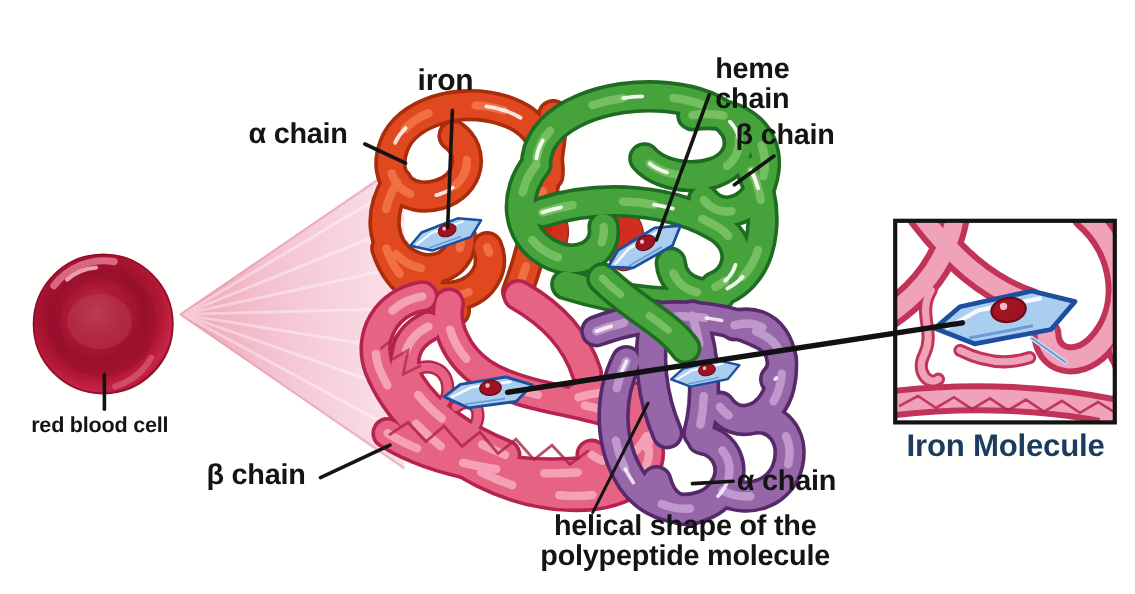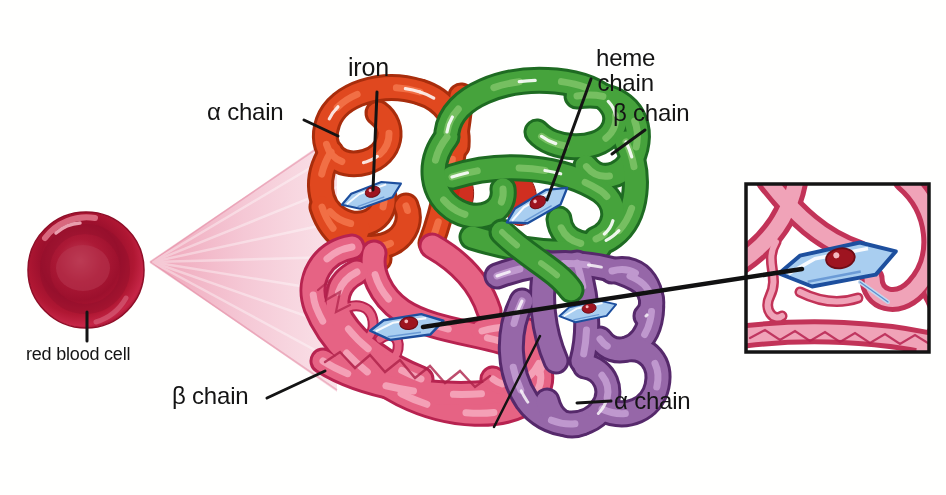--- a/index.html
+++ b/index.html
@@ -2,21 +2,21 @@
 <html><head>
 <meta charset="utf-8">
 <style>
   html,body{margin:0;padding:0;background:#ffffff;}
   #stage{
     position:relative;width:946px;height:495px;background:#fffffe;
     font-family:"Liberation Sans","DejaVu Sans",sans-serif;overflow:hidden;
   }
   #art{position:absolute;left:0;top:0;}
   .lbl{
-    position:absolute;color:#141414;font-weight:400;font-size:24px;
+    position:absolute;color:#141414;font-weight:700;font-size:24px;
     line-height:25px;white-space:nowrap;letter-spacing:-0.2px;
   }
   .lbl .ln{display:block;text-align:center;}
   #lbl-iron{left:348px;top:55px;font-size:25px;}
   #lbl-alpha-top{left:207px;top:99px;}
   #lbl-heme-group{left:596px;top:45px;}
   #lbl-beta-top{left:613px;top:100px;}
   #lbl-rbc{left:26px;top:342px;font-size:18px;}
   #lbl-beta-bottom{left:172px;top:383px;}
   #lbl-helical{left:398px;top:426px;width:346px;text-align:center;white-space:normal;}
@@ -314,16 +314,19 @@
 <div class="lbl" id="lbl-iron">iron</div>
 <div class="lbl" id="lbl-alpha-top">α chain</div>
 <div class="lbl" id="lbl-heme-group">
   <span class="ln">heme</span>
   <span class="ln">chain</span>
 </div>
 <div class="lbl" id="lbl-beta-top">β chain</div>
 <div class="lbl" id="lbl-rbc">red blood cell</div>
 <div class="lbl" id="lbl-beta-bottom">β chain</div>
 <div class="lbl" id="lbl-helical">
+  <span class="ln">helical shape of the</span>
+  <span class="ln">polypeptide molecule</span>
 </div>
 <div class="lbl" id="lbl-alpha-bottom">α chain</div>
+<div class="lbl" id="lbl-inset-caption">Iron Molecule</div>
 
 </div>
 
 </body></html>

